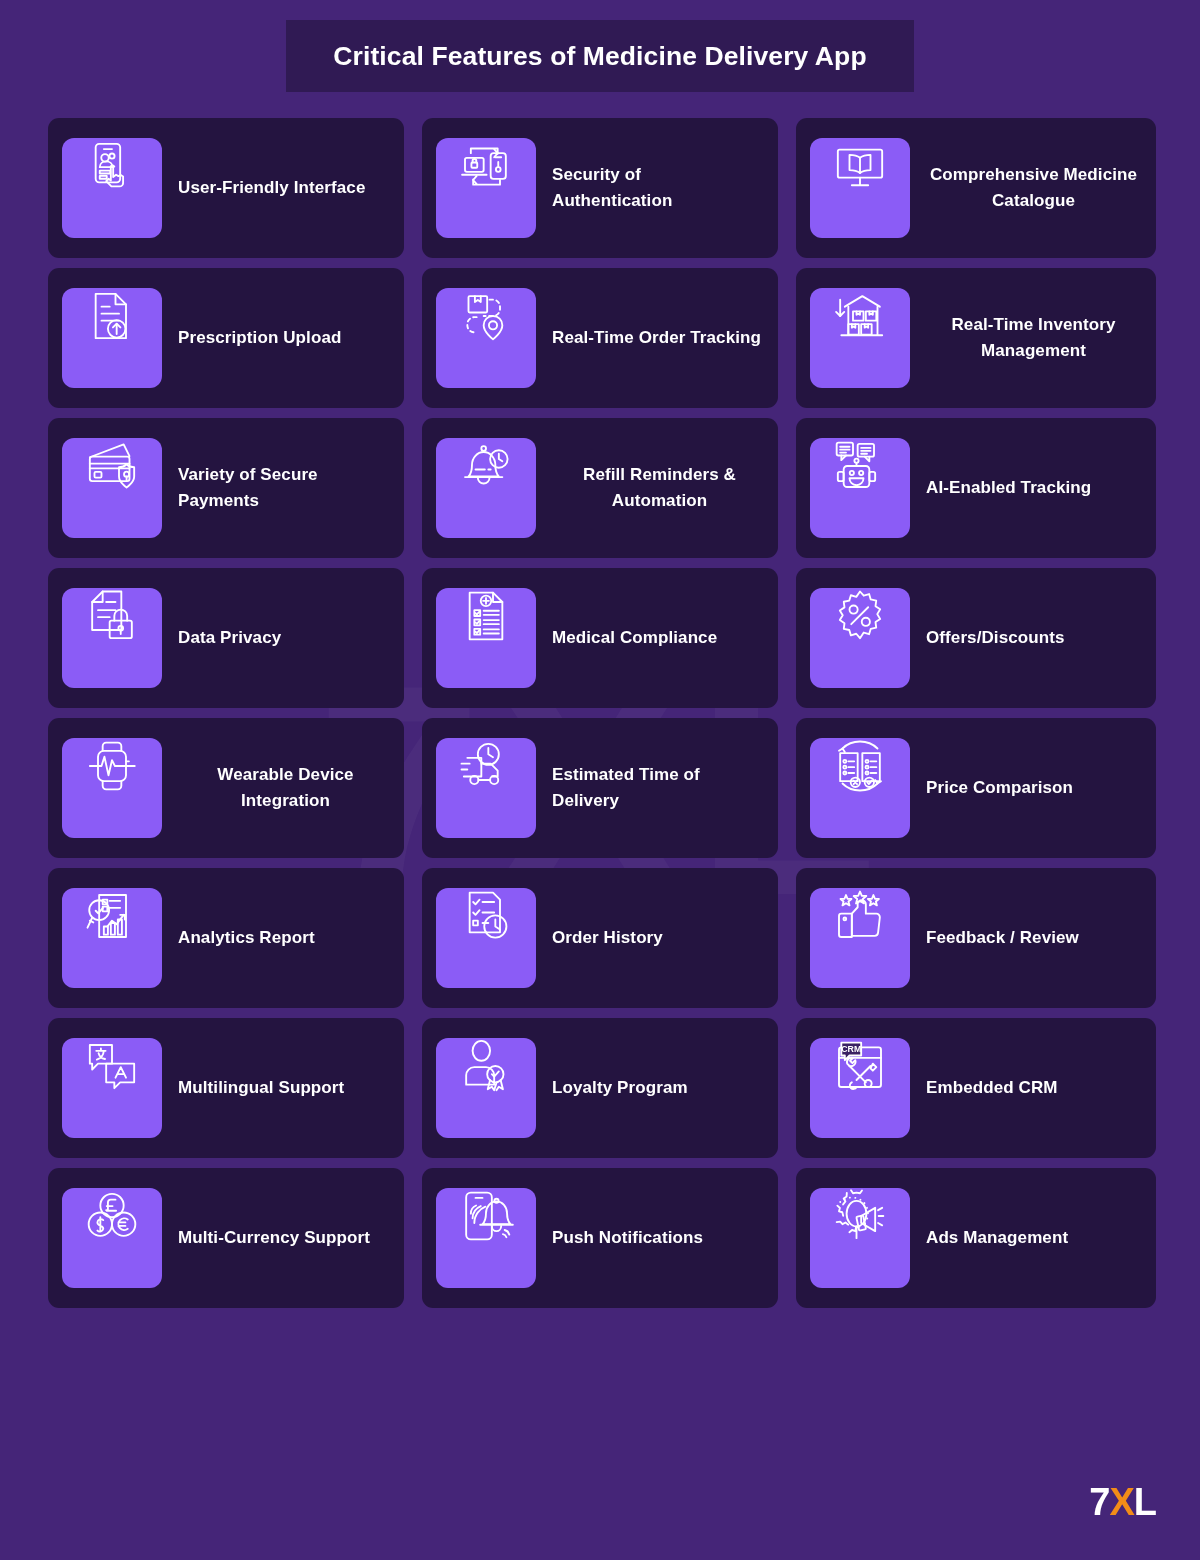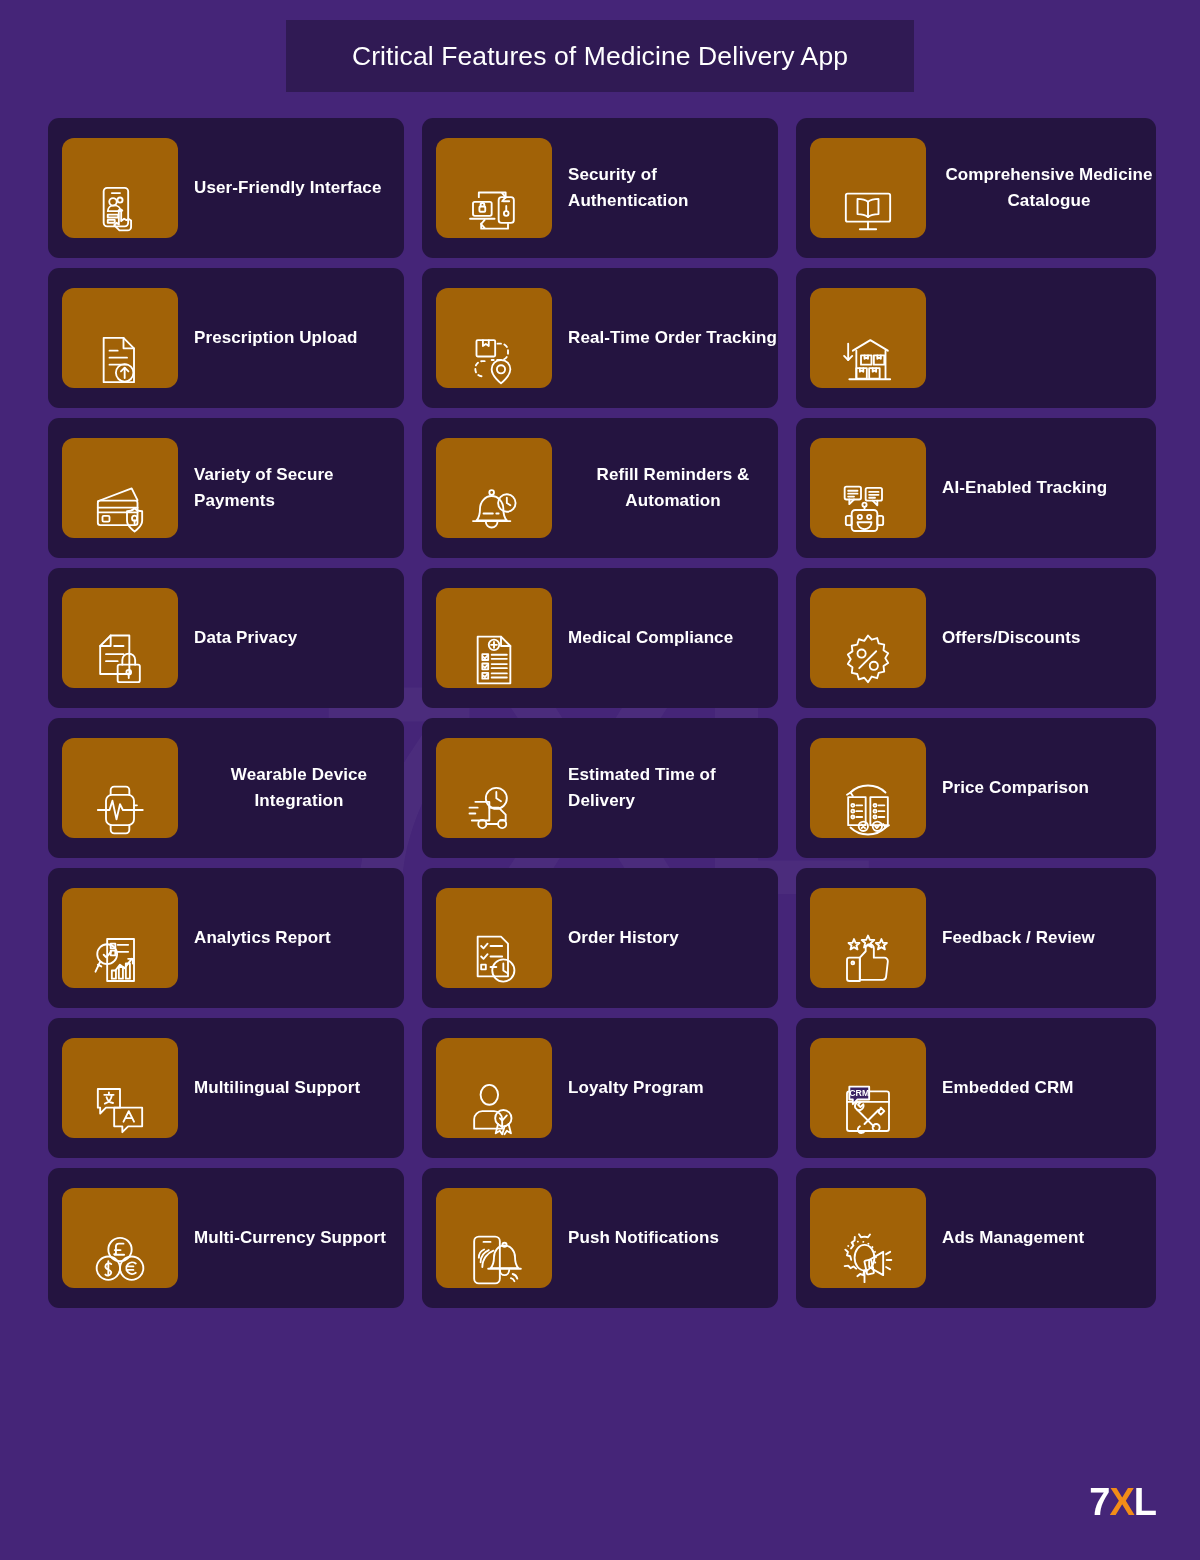--- a/index.html
+++ b/index.html
@@ -38,21 +38,21 @@
     height: 72px;
     background: #301a54;
     display: flex;
     align-items: center;
     justify-content: center;
     z-index: 2;
   }
   #title-text {
     color: #ffffff;
     font-size: 26.5px;
-    font-weight: 400;
+    font-weight: 700;
     letter-spacing: 0.1px;
   }
   #grid {
     position: absolute;
     left: 48px;
     top: 118px;
     width: 1108px;
     display: grid;
     grid-template-columns: 356px 356px 360px;
     column-gap: 18px;
@@ -63,26 +63,26 @@
     background: #241440;
     border-radius: 11px;
     height: 140px;
     display: flex;
     align-items: center;
     padding-left: 14px;
     gap: 16px;
   }
   .icon-tile {
     flex: 0 0 auto;
-    width: 116px;
+    width: 100px;
     height: 100px;
-    background: #a16207;
+    background: #8b5cf6;
     border-radius: 12px;
     display: flex;
-    align-items: flex-end;
+    align-items: flex-start;
     justify-content: center;
   }
   .icon-tile svg {
     width: 56px;
     height: 56px;
     display: block;
   }
   .card-label {
     color: #ffffff;
     font-size: 17px;
@@ -214,20 +214,21 @@
             <path d="M32 20v3l1.5-1 1.5 1v-3"></path>
             <rect x="14" y="31" width="9" height="9"></rect>
             <path d="M17 31v3l1.5-1 1.5 1v-3"></path>
             <rect x="25" y="31" width="9" height="9"></rect>
             <path d="M28 31v3l1.5-1 1.5 1v-3"></path>
             <line x1="7" y1="10" x2="7" y2="24"></line>
             <path d="M3.5 20.5L7 24l3.5-3.5"></path>
           </g>
         </svg>
       </div>
+      <div class="card-label">Real-Time Inventory Management</div>
     </div>
     <div class="card">
       <div class="icon-tile">
         <svg viewBox="0 0 48 48">
           <g fill="none" stroke="#ffffff" stroke-width="1.6" stroke-linecap="round" stroke-linejoin="round">
             <path d="M5 16.5L34 5.5l5 10"></path>
             <rect x="5" y="16" width="34" height="21" rx="2"></rect>
             <line x1="5" y1="22" x2="39" y2="22"></line>
             <line x1="5" y1="26" x2="39" y2="26"></line>
             <rect x="9" y="29" width="6" height="5" rx="1"></rect>

